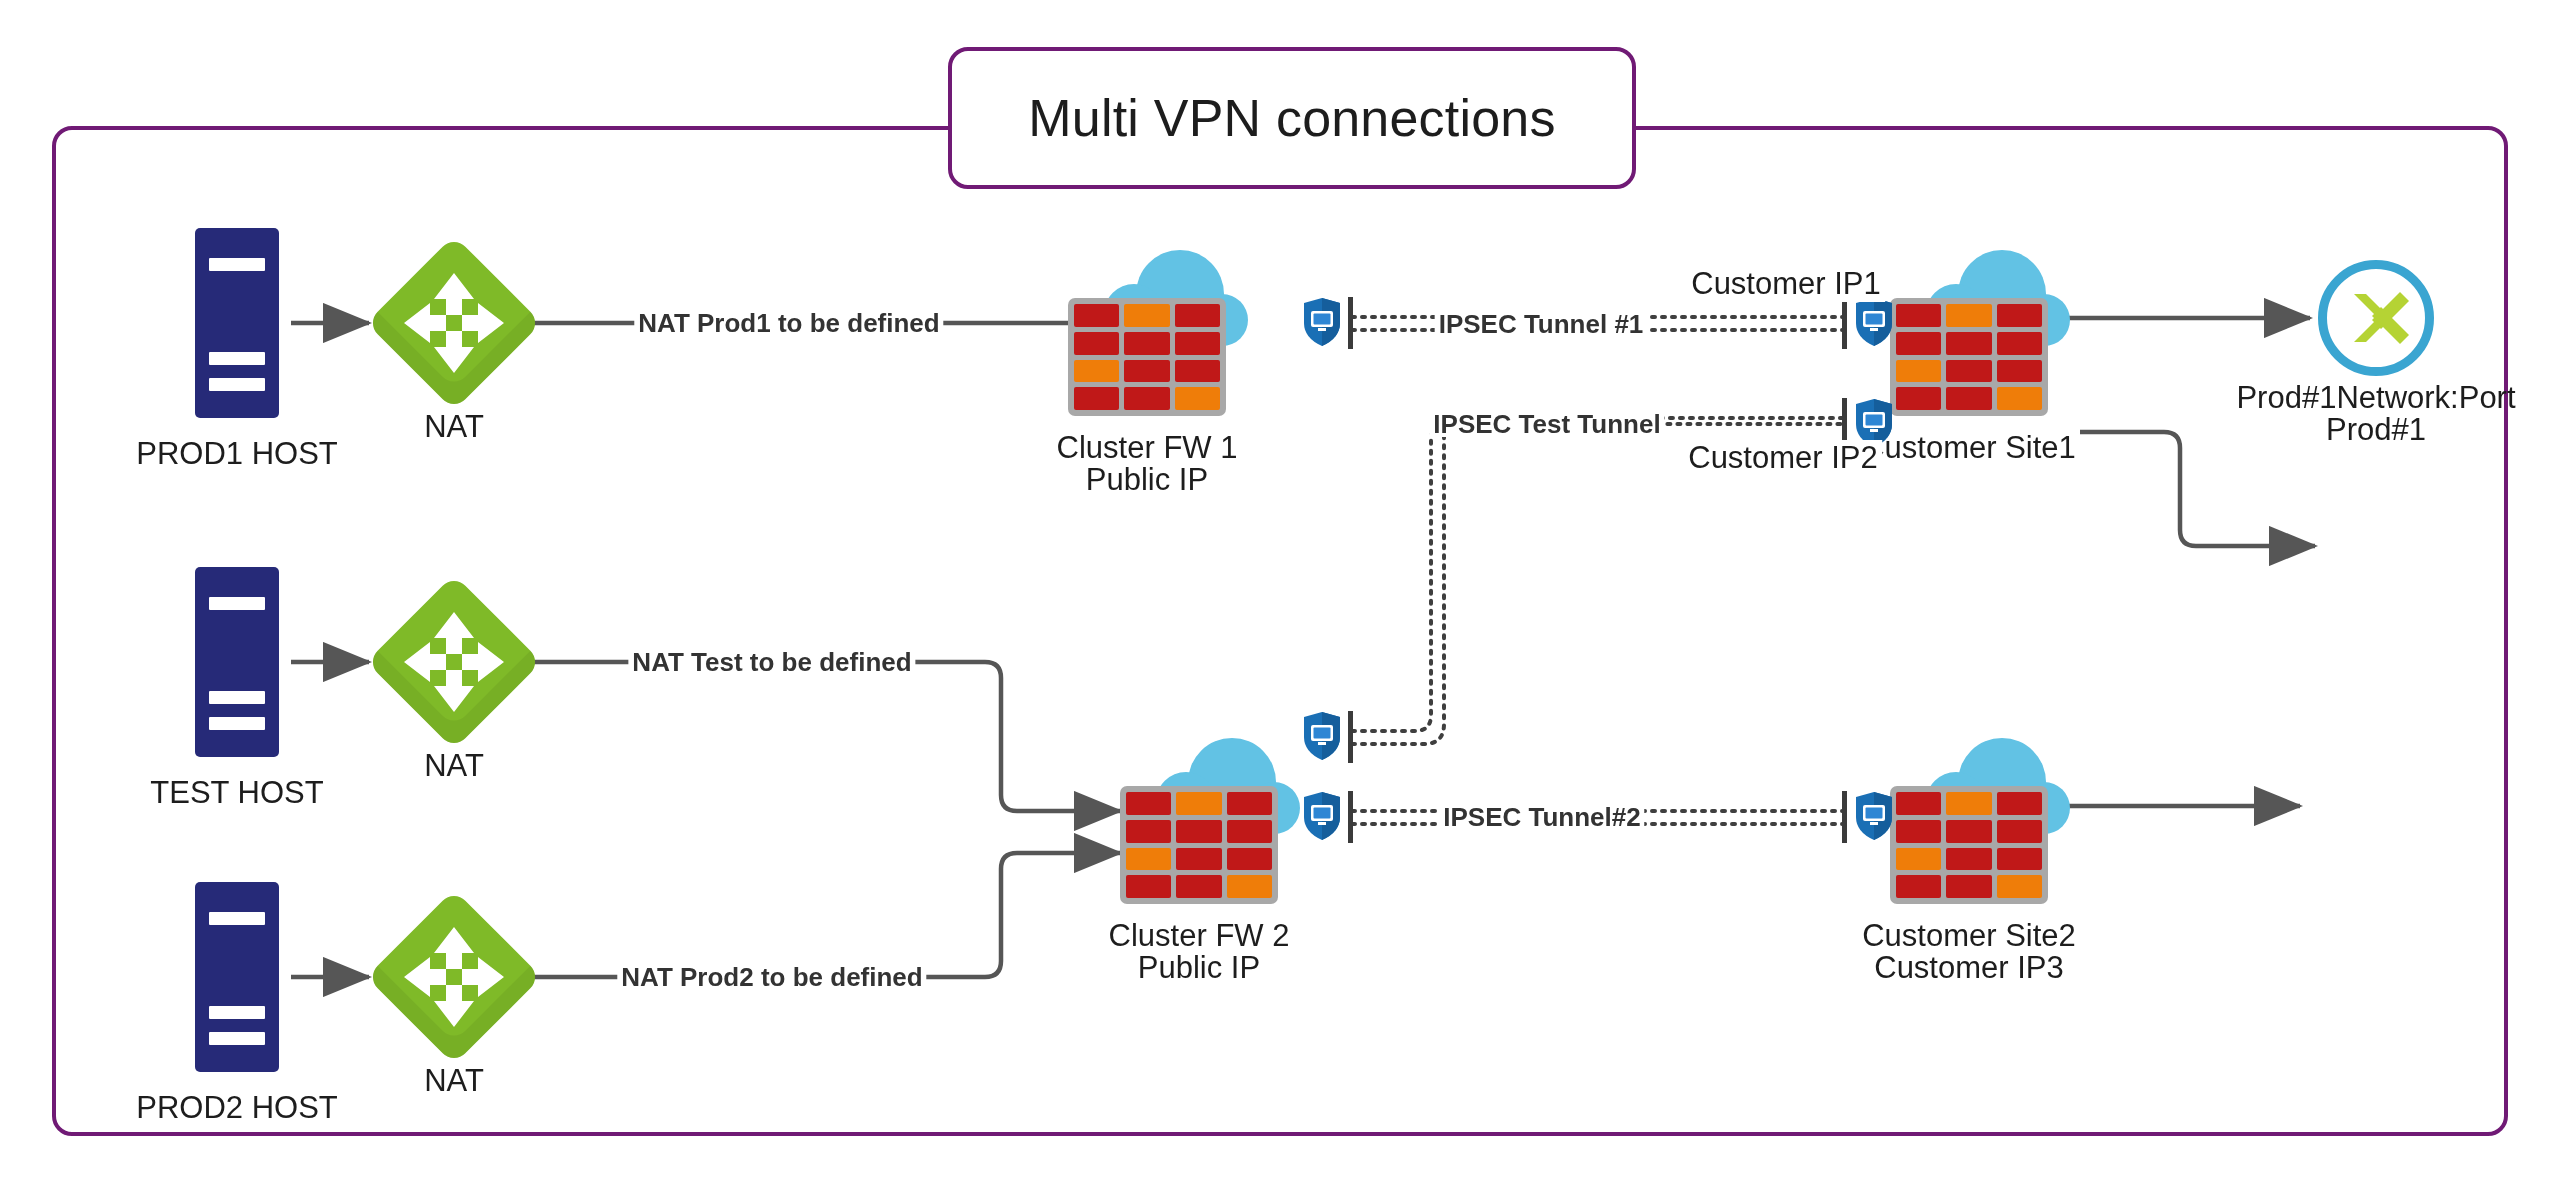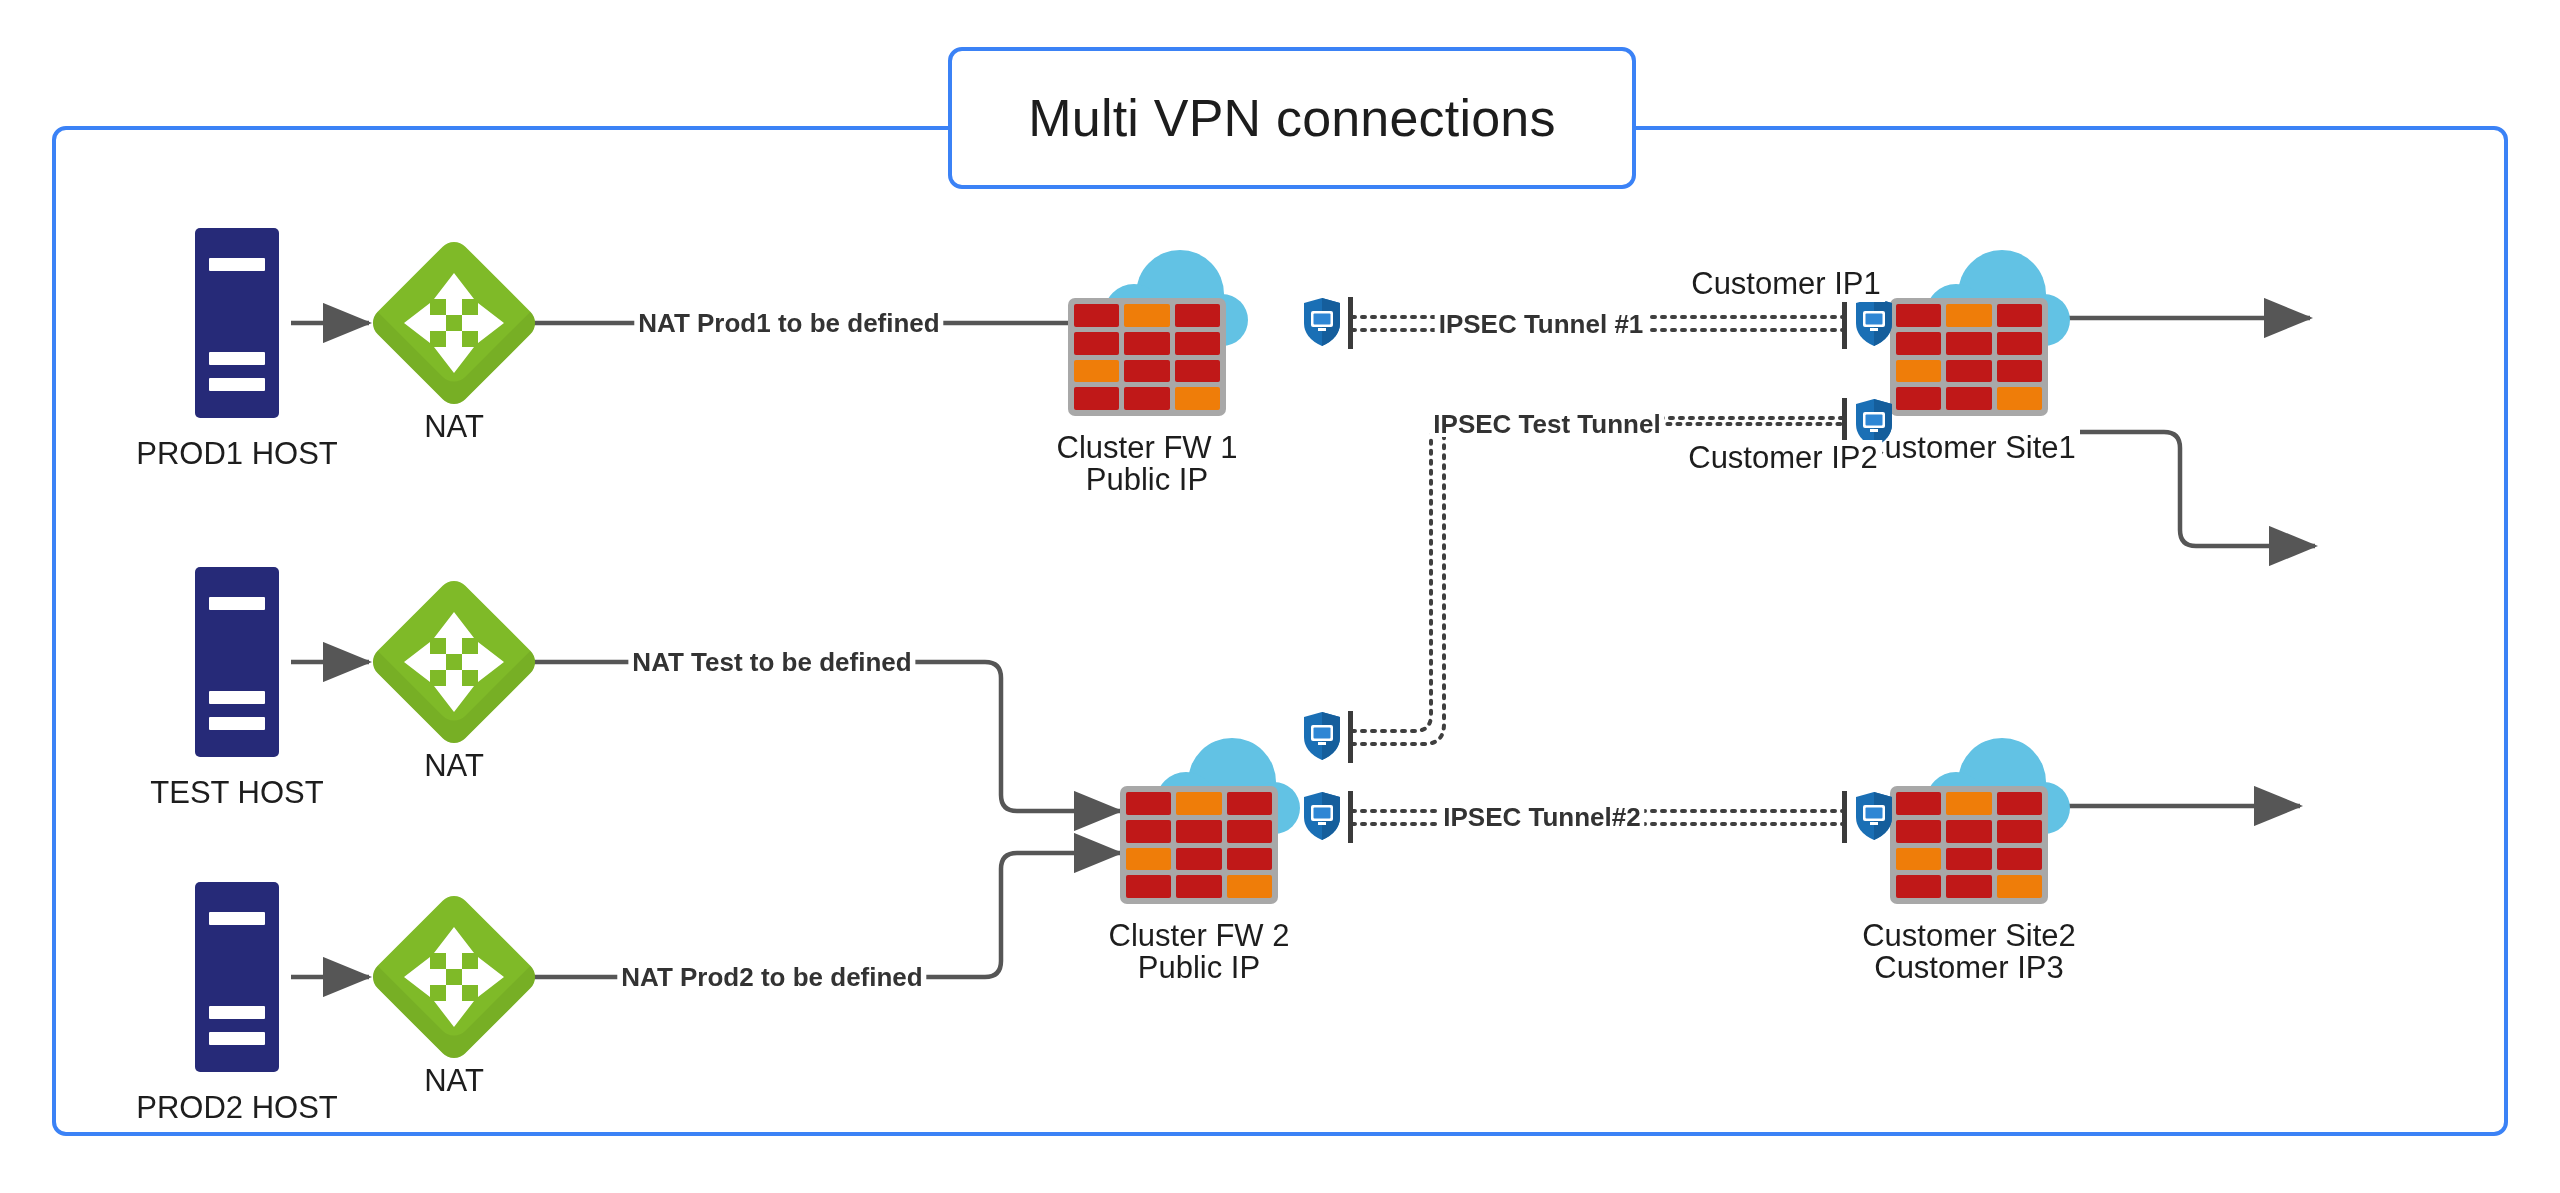--- a/index.html
+++ b/index.html
@@ -6,21 +6,21 @@
   html,body{margin:0;padding:0;background:#ffffff;}
   body{
     font-family:"Liberation Sans","DejaVu Sans",sans-serif;
     width:2560px;height:1193px;overflow:hidden;
   }
   #stage{position:relative;width:2560px;height:1193px;background:#fff;}
   #wires{position:absolute;left:0;top:0;width:2560px;height:1193px;}
 
   
   .frame{
-    position:absolute;border:4px solid #3b82f6;border-radius:14px;
+    position:absolute;border:4px solid #701a75;border-radius:20px;
     background:transparent;box-sizing:border-box;
   }
   #diagram-frame{left:52px;top:126px;width:2456px;height:1010px;}
   #title-box{
     left:948px;top:47px;width:688px;height:142px;background:#ffffff;
     display:flex;align-items:center;justify-content:center;
   }
   #title-text{font-size:52px;color:#1d1d1d;letter-spacing:.2px;white-space:nowrap;}
 
   
@@ -377,16 +377,30 @@
     </svg>
   </div>
 
   <div class="edge-label" style="left:1541px;top:324px;">IPSEC Tunnel #1</div>
   <div class="edge-label" style="left:1547px;top:424px;">IPSEC Test Tunnel</div>
   <div class="edge-label" style="left:1542px;top:817px;">IPSEC Tunnel#2</div>
 
   <div class="ip-label" style="left:1786px;top:284px;">Customer IP1</div>
   <div class="ip-label" style="left:1783px;top:458px;">Customer IP2</div>
 
+  <div class="node" style="left:2318px;top:260px;">
+    <div class="endpoint">
+      <div class="ring"></div>
+      <svg viewBox="0 0 116 116" style="position:absolute;inset:0;" xmlns="http://www.w3.org/2000/svg">
+        <g fill="#b5d334">
+          <path d="M36,34 L48,34 L72,58 L48,82 L36,82 L60,58 Z"></path>
+          <path d="M82,32 L91,41 L63,69 L54,60 Z"></path>
+          <path d="M54,56 L63,47 L91,75 L82,84 Z"></path>
+        </g>
+      </svg>
+    </div>
+    <div class="node-label" style="left:58px;top:118px;">Prod#1Network:Port</div>
+    <div class="node-label" style="left:58px;top:150px;">Prod#1</div>
+  </div>
 
 
 
 </div>
 
 </body></html>

